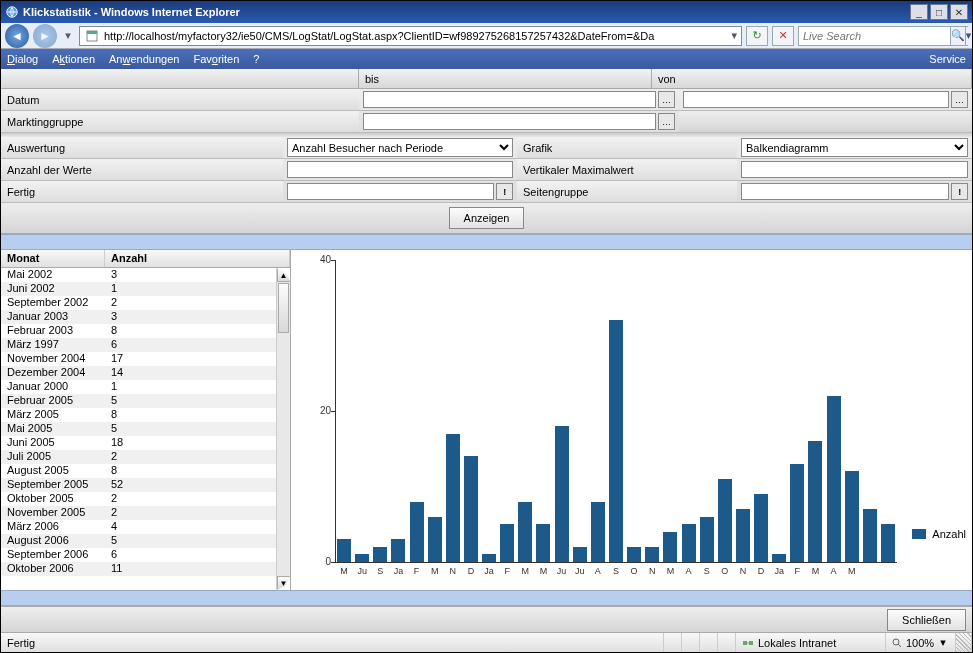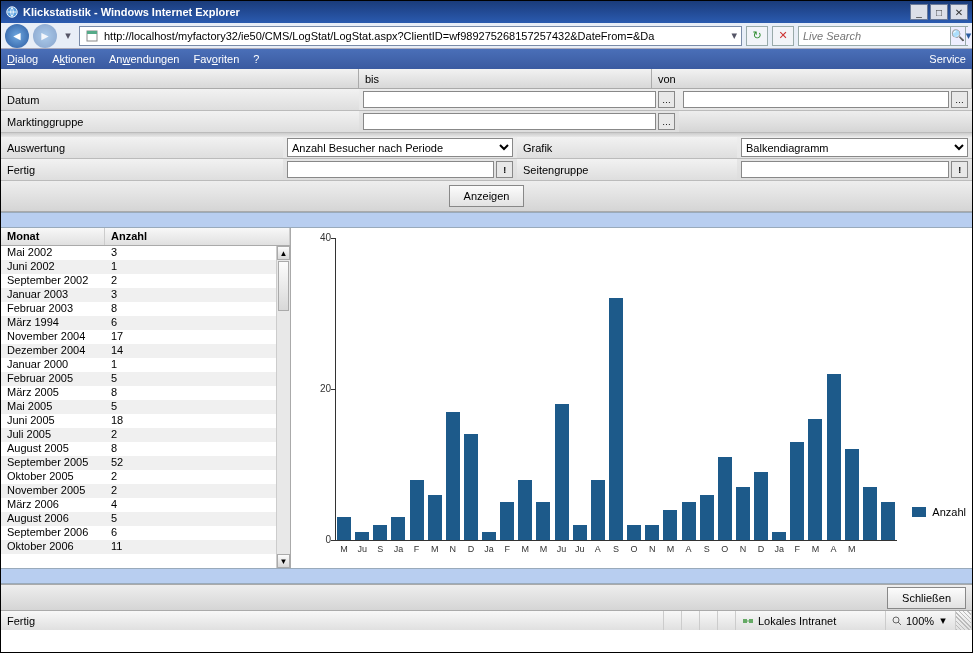--- a/index.html
+++ b/index.html
@@ -40,21 +40,21 @@
 
 .btnrow { background: linear-gradient(#eee,#d5d5d5); padding:4px; display:flex; justify-content:center; border-bottom:1px solid #aaa; }
 .btn { height:22px; padding:0 14px; border:1px solid #888; background:linear-gradient(#fcfcfc,#e2e2e2); display:flex; align-items:center; cursor:default; }
 
 .bluebar { background:#b8cef0; height:16px; border-top:1px solid #9ab; border-bottom:1px solid #9ab; }
 
 .content { display:flex; height: 340px; }
 .tablepane { width: 290px; display:flex; flex-direction:column; border-right:1px solid #aaa; }
 .th { display:flex; background:linear-gradient(#f8f8f8,#e0e0e0); border-bottom:1px solid #aaa; height:18px; }
 .th .c { padding:2px 6px; border-right:1px solid #ccc; font-weight:bold; }
-.tbody { flex:1; overflow:hidden; position:relative; background:#fff; }
+.tbody { flex:1; overflow:hidden; position:relative; background:#fff;border-radius:17px; }
 .tbody .rows { position:absolute; inset:0 14px 0 0; overflow:hidden; }
 .tr { display:flex; height:14px; }
 .tr:nth-child(even) { background:#f0f0f0; }
 .tr .c { padding:0 6px; }
 .scroll { position:absolute; right:0; top:0; bottom:0; width:14px; background:#e8e8e8; border-left:1px solid #ccc; }
 .scroll .arr { height:14px; background:linear-gradient(#fcfcfc,#d8d8d8); border:1px solid #aaa; display:flex; align-items:center; justify-content:center; font-size:8px; }
 .scroll .thumb { margin:1px; height:50px; background:linear-gradient(#fcfcfc,#d8d8d8); border:1px solid #aaa; }
 
 .chartpane { flex:1; background:#fff; position:relative; }
 .yaxis-label { position:absolute; font-size:10px; color:#333; text-align:right; width:24px; }
@@ -154,20 +154,30 @@
     <div class="label" style="width:282px">Auswertung</div>
     <div class="field" style="width:234px">
       <select><option>Anzahl Besucher nach Periode</option></select>
     </div>
     <div class="label" style="width:220px">Grafik</div>
     <div class="field" style="flex:1">
       <select><option>Balkendiagramm</option></select>
     </div>
   </div>
   <div class="filterrow">
+    <div class="label" style="width:282px">Anzahl der Werte</div>
+    <div class="field" style="width:234px">
+        <input type="text" style="">
+      </div>
+    <div class="label" style="width:220px">Vertikaler Maximalwert</div>
+    <div class="field" style="flex:1">
+        <input type="text" style="">
+      </div>
+  </div>
+  <div class="filterrow">
     <div class="label" style="width:282px">Fertig</div>
     <div class="field" style="width:234px">
       <input type="text" style="">
       <div class="dotbtn" style="font-weight:bold">!</div>
     </div>
     <div class="label" style="width:220px">Seitengruppe</div>
     <div class="field" style="flex:1">
       <input type="text" style="">
       <div class="dotbtn" style="font-weight:bold">!</div>
     </div>
@@ -202,21 +212,21 @@
           </div>
           <div class="tr">
             <div class="c" style="width:104px">Januar 2003</div>
             <div class="c" style="flex:1">3</div>
           </div>
           <div class="tr">
             <div class="c" style="width:104px">Februar 2003</div>
             <div class="c" style="flex:1">8</div>
           </div>
           <div class="tr">
-            <div class="c" style="width:104px">März 1994</div>
+            <div class="c" style="width:104px">März 1997</div>
             <div class="c" style="flex:1">6</div>
           </div>
           <div class="tr">
             <div class="c" style="width:104px">November 2004</div>
             <div class="c" style="flex:1">17</div>
           </div>
           <div class="tr">
             <div class="c" style="width:104px">Dezember 2004</div>
             <div class="c" style="flex:1">14</div>
           </div>

